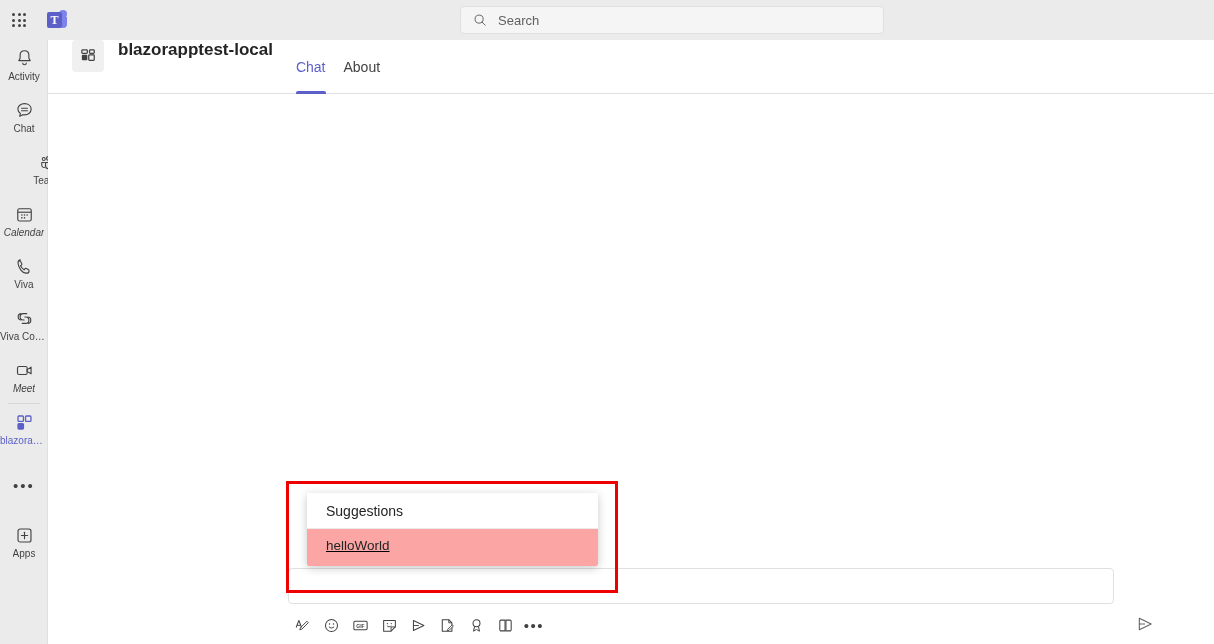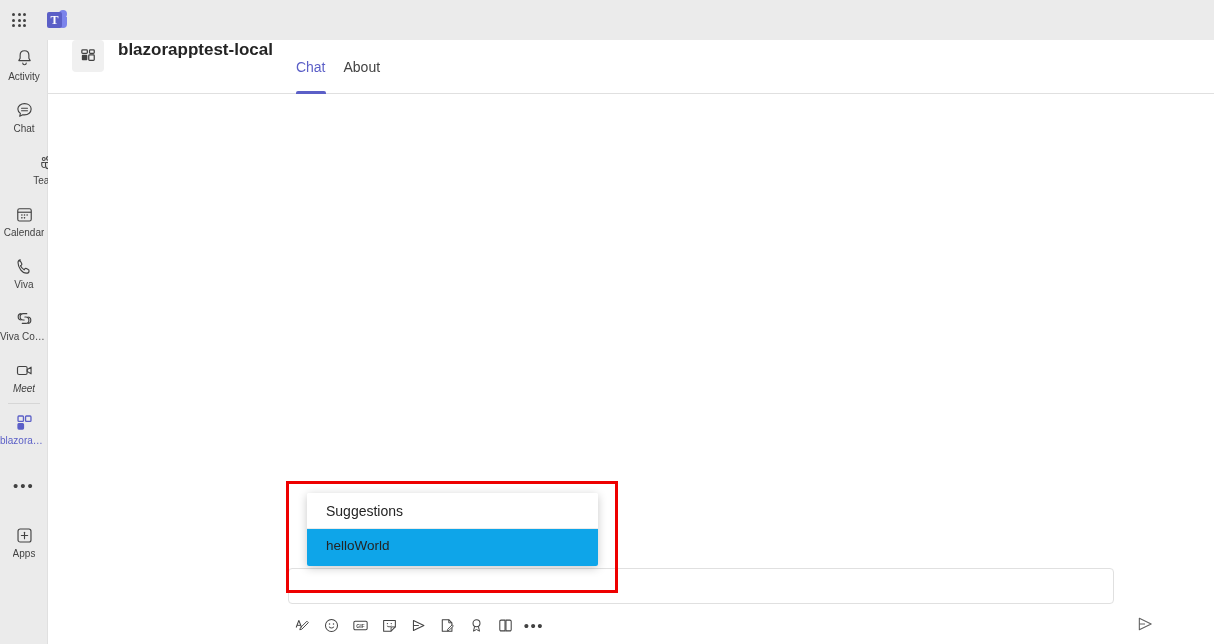--- a/index.html
+++ b/index.html
@@ -207,23 +207,24 @@
   .suggest-header {
     height: 36px;
     display: flex; align-items: center;
     padding-left: 19px;
     font-size: 14px;
     color: #242424;
     background: #ffffff;
     border-bottom: 1px solid #EDEBE9;
   }
   .suggest-item {
-    background: #0ea5e9;
+    background: #fca5a5;
     padding: 8px 19px 11px 19px;
     cursor: pointer;
+    text-decoration: underline;
   }
   .suggest-item .title {
     font-size: 13.5px; color: #242424; line-height: 18px;
   }
   .suggest-item .desc {
     font-size: 11.5px; color: #424242; line-height: 16px; margin-top: 1px;
   }
 
   
   .annot-rect {
@@ -255,20 +256,27 @@
           <i></i>
       </span>
     </div>
 
     <div class="teams-logo">
       <span class="dot2"></span>
       <span class="dot"></span>
       <span class="sq">T</span>
     </div>
 
+    <div class="searchbox">
+      <svg width="14" height="14" viewBox="0 0 16 16">
+        <circle cx="7" cy="7" r="4.6" fill="none" stroke="#616161" stroke-width="1.1"></circle>
+        <line x1="10.3" y1="10.3" x2="14" y2="14" stroke="#616161" stroke-width="1.1" stroke-linecap="round"></line>
+      </svg>
+      <span class="ph">Search</span>
+    </div>
   </div>
 
   <div class="rail">
 
     <div class="rail-item" style="margin-top:2px;">
       <svg width="21" height="21" viewBox="0 0 24 24">
         <path d="M12 3.2c-3 0-5 2.2-5 5v3.6l-1.5 2.6h13L17 11.8V8.2c0-2.8-2-5-5-5z" fill="none" stroke="#424242" stroke-width="1.3" stroke-linejoin="round"></path>
         <path d="M10 17.2a2 2 0 0 0 4 0" fill="none" stroke="#424242" stroke-width="1.3" stroke-linecap="round"></path>
       </svg>
       <span class="lbl">Activity</span>
@@ -288,21 +296,21 @@
         <circle cx="12" cy="7.3" r="2.2" fill="none" stroke="#424242" stroke-width="1.3"></circle>
         <circle cx="6.6" cy="8" r="1.7" fill="none" stroke="#424242" stroke-width="1.2"></circle>
         <circle cx="17.4" cy="8" r="1.7" fill="none" stroke="#424242" stroke-width="1.2"></circle>
         <path d="M8.6 12h6.8v3.8a3.4 3.4 0 0 1-6.8 0z" fill="none" stroke="#424242" stroke-width="1.3" stroke-linejoin="round"></path>
         <path d="M7.8 12H4.3v3.2a2.6 2.6 0 0 0 3.5 2.3" fill="none" stroke="#424242" stroke-width="1.2" stroke-linejoin="round"></path>
         <path d="M16.2 12h3.5v3.2a2.6 2.6 0 0 1-3.5 2.3" fill="none" stroke="#424242" stroke-width="1.2" stroke-linejoin="round"></path>
       </svg>
       <span class="lbl">Teams</span>
     </div>
 
-    <div class="rail-item" style="margin-top:7px;">
+    <div class="rail-item" style="margin-top:7px;font-style:italic;">
       <svg width="21" height="21" viewBox="0 0 24 24">
         <rect x="4.3" y="5.4" width="15.4" height="14" rx="2" fill="none" stroke="#424242" stroke-width="1.3"></rect>
         <line x1="4.3" y1="9.4" x2="19.7" y2="9.4" stroke="#424242" stroke-width="1.3"></line>
         <circle cx="9" cy="12.6" r=".95" fill="#424242"></circle>
         <circle cx="12" cy="12.6" r=".95" fill="#424242"></circle>
         <circle cx="15" cy="12.6" r=".95" fill="#424242"></circle>
         <circle cx="9" cy="15.8" r=".95" fill="#424242"></circle>
         <circle cx="12" cy="15.8" r=".95" fill="#424242"></circle>
       </svg>
       <span class="lbl">Calendar</span>

